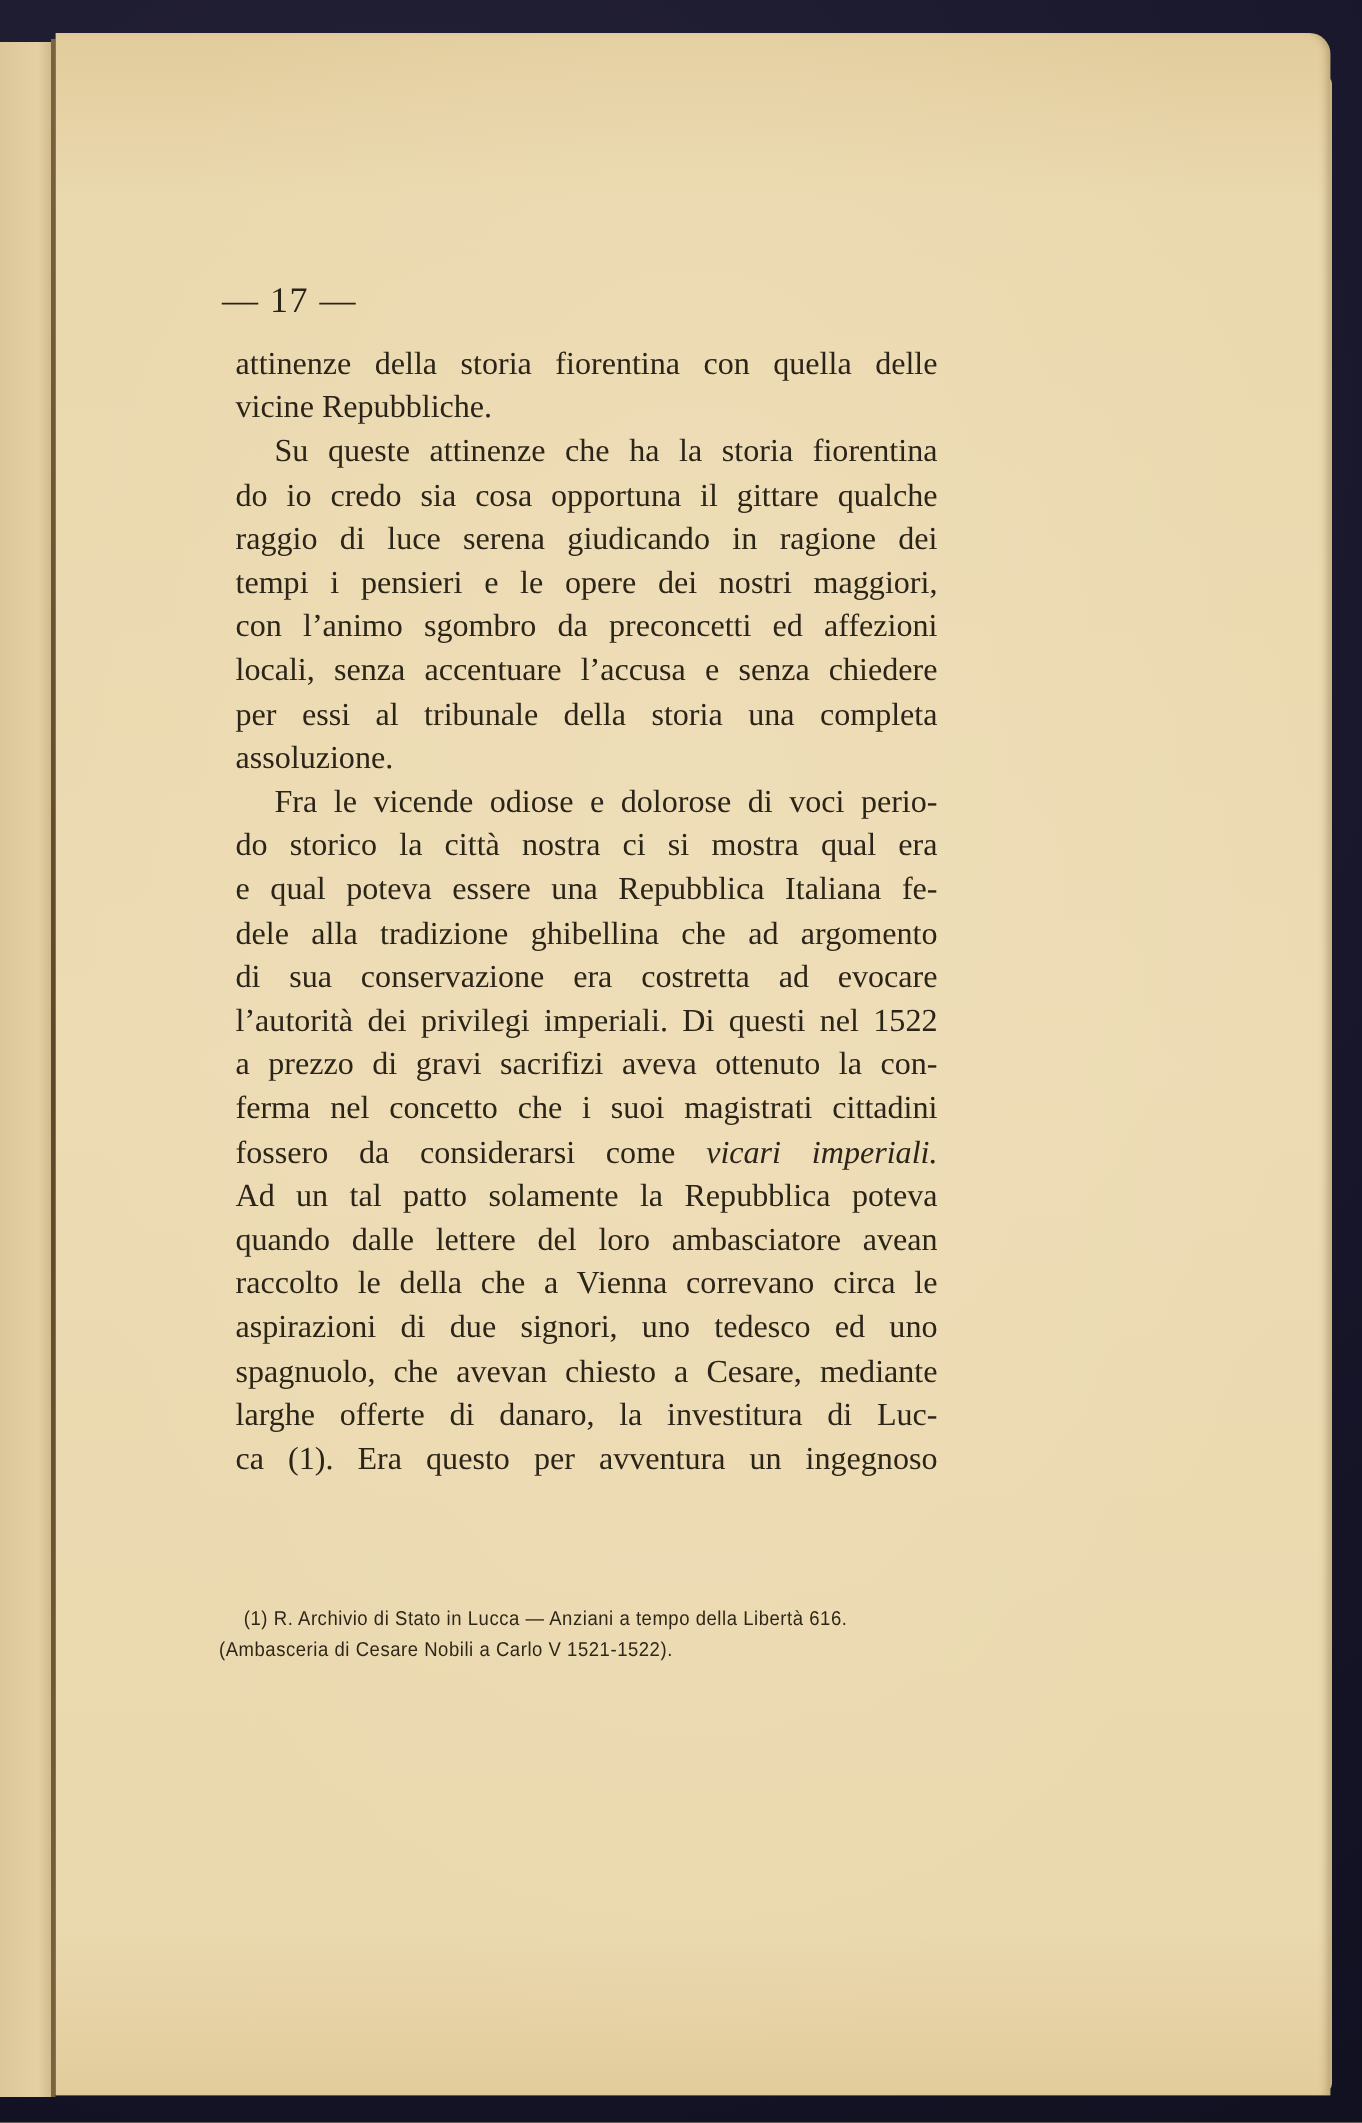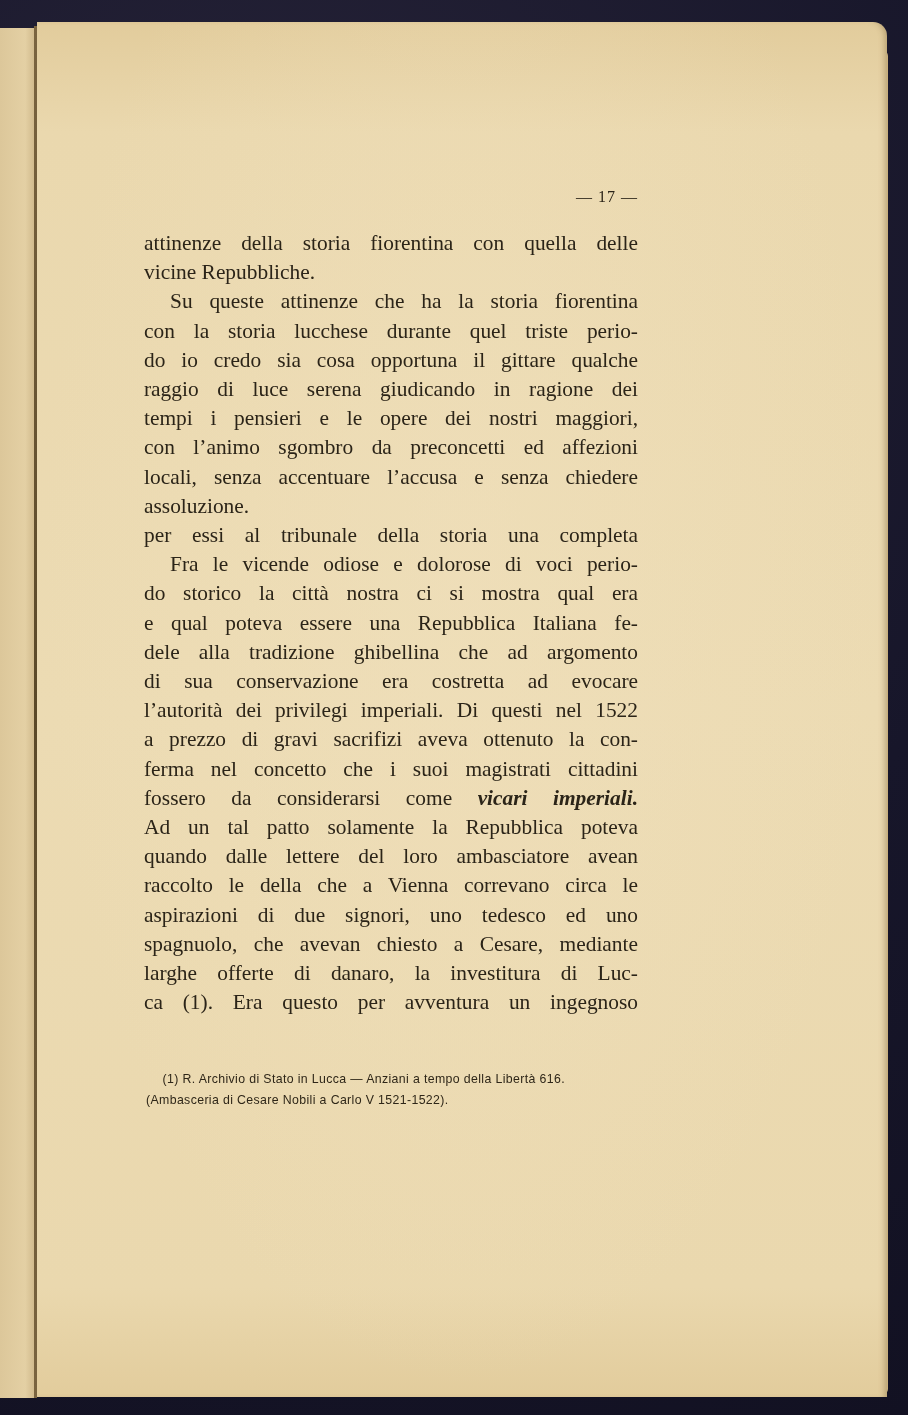--- a/index.html
+++ b/index.html
@@ -32,34 +32,34 @@
   .page-edge {
     position: absolute; left: 876px; top: 50px; width: 12px; height: 1345px;
     background: linear-gradient(90deg, #d9c293, #c8ae7c);
     border-radius: 0 6px 6px 0;
   }
   .page-content {
     position: absolute; left: 144px; top: 188px; width: 494px;
     color: #2b2418;
   }
   .page-number {
-    text-align: right; font-size: 16px; letter-spacing: 1px;
-    margin-bottom: 23px; padding-left: 4px;
+    text-align: left; font-size: 24px; letter-spacing: 1px;
+    margin-bottom: 12px; padding-left: 4px;
     font-family: "Liberation Serif", serif;
   }
   .para {
     font-family: "Liberation Serif", serif;
     font-size: 21.4px; line-height: 29.2px;
-    text-align: justify; margin: 0;
+    text-align: justify; margin: 13px;
     hyphens: manual;
   }
   .para .line { display: block; text-align: justify; text-align-last: justify; white-space: nowrap; }
   .para .line.last { text-align-last: left; }
   .para .line.indent { text-indent: 26px; }
-  .para i { font-style: italic; font-weight: bold; }
+  .para i { font-style: italic; }
   .footnote {
     position: absolute; left: 146px; top: 1068px; width: 496px;
     font-family: "Liberation Sans", sans-serif;
     font-size: 13.4px; line-height: 21px; color: #2e2618;
     letter-spacing: 0.4px; transform: scaleX(0.92); transform-origin: left;
   }
   .footnote .line { display: block; white-space: nowrap; }
   .footnote .line.first { text-indent: 18px; }
 </style>
 </head>
@@ -70,28 +70,27 @@
 <div class="gutter"></div>
 <div class="page-edge"></div>
 <div class="page"></div>
 
 <div class="page-content">
   <div class="page-number">— 17 —</div>
   <div class="para" id="body-text">
       <span class="line">attinenze della storia fiorentina con quella delle</span>
       <span class="line last">vicine Repubbliche.</span>
       <span class="line indent">Su queste attinenze che ha la storia fiorentina</span>
-      <span class="line">con la storia lucchese durante quel triste perio-</span>
       <span class="line">do io credo sia cosa opportuna il gittare qualche</span>
       <span class="line">raggio di luce serena giudicando in ragione dei</span>
       <span class="line">tempi i pensieri e le opere dei nostri maggiori,</span>
       <span class="line">con l’animo sgombro da preconcetti ed affezioni</span>
       <span class="line">locali, senza accentuare l’accusa e senza chiedere</span>
+      <span class="line">per essi al tribunale della storia una completa</span>
       <span class="line last">assoluzione.</span>
-      <span class="line">per essi al tribunale della storia una completa</span>
       <span class="line indent">Fra le vicende odiose e dolorose di voci perio-</span>
       <span class="line">do storico la città nostra ci si mostra qual era</span>
       <span class="line">e qual poteva essere una Repubblica Italiana fe-</span>
       <span class="line">dele alla tradizione ghibellina che ad argomento</span>
       <span class="line">di sua conservazione era costretta ad evocare</span>
       <span class="line">l’autorità dei privilegi imperiali. Di questi nel 1522</span>
       <span class="line">a prezzo di gravi sacrifizi aveva ottenuto la con-</span>
       <span class="line">ferma nel concetto che i suoi magistrati cittadini</span>
       <span class="line">fossero da considerarsi come <i>vicari imperiali.</i></span>
       <span class="line">Ad un tal patto solamente la Repubblica poteva</span>

